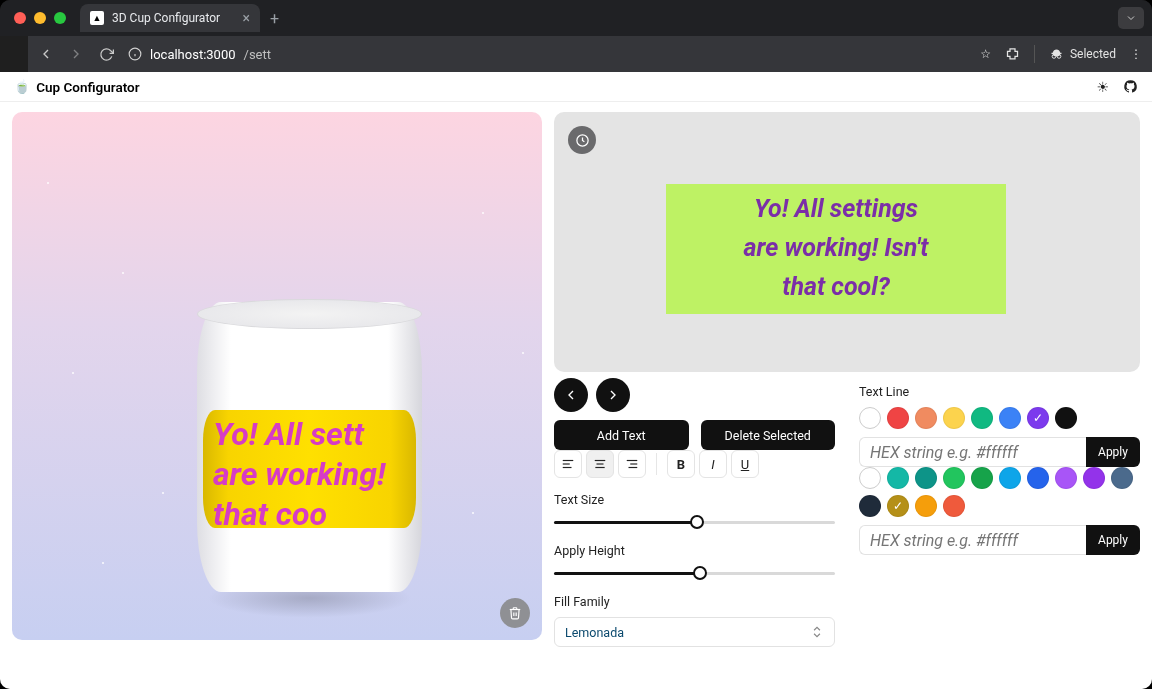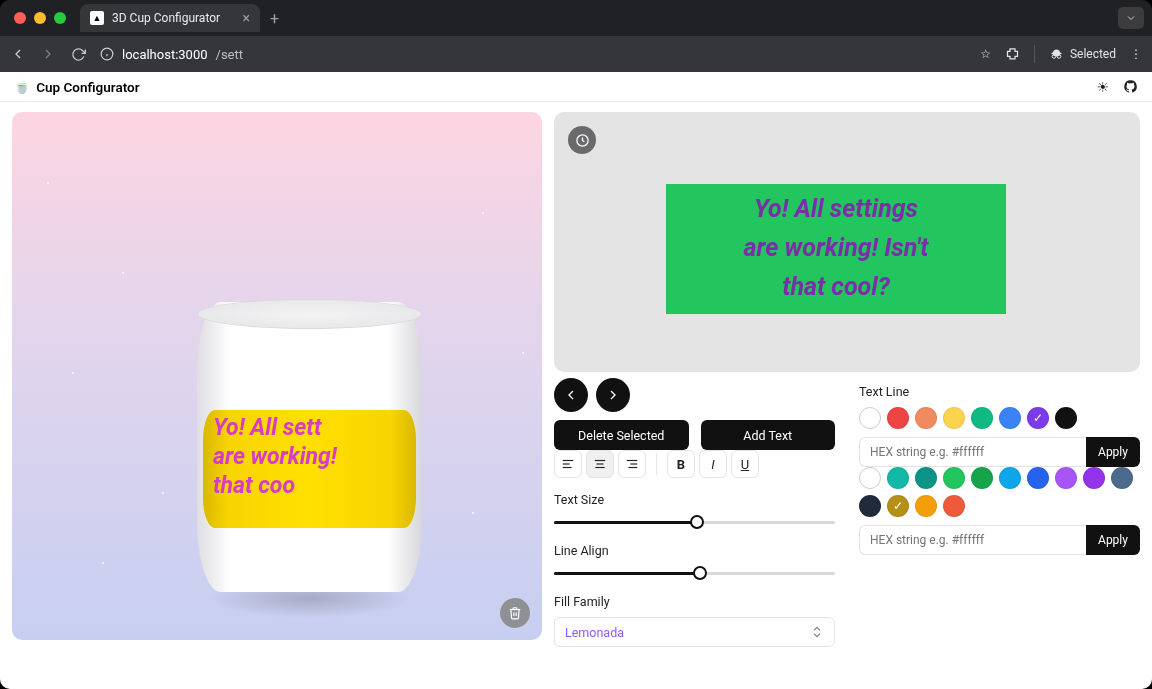--- a/index.html
+++ b/index.html
@@ -8,21 +8,21 @@
   .browser{width:1152px;height:689px;background:#1f1f1f;border-radius:10px;overflow:hidden;display:flex;flex-direction:column;}
   .tab-strip{height:36px;background:#202124;display:flex;align-items:center;padding:0 8px;}
   .traffic{display:flex;gap:8px;margin-right:14px;margin-left:6px;}
   .t-dot{width:12px;height:12px;border-radius:50%;}
   .t-red{background:#ff5f57;} .t-yel{background:#febc2e;} .t-grn{background:#28c840;}
   .tab{height:28px;background:#35363a;border-radius:8px 8px 0 0;display:flex;align-items:center;padding:0 10px;color:#e8eaed;font-size:12px;gap:8px;min-width:180px;}
   .tab .favicon{width:14px;height:14px;background:#fff;border-radius:2px;display:flex;align-items:center;justify-content:center;font-size:9px;color:#000;}
   .tab-close{color:#9aa0a6;font-size:14px;line-height:1;margin-left:auto;}
   .new-tab{color:#9aa0a6;margin-left:10px;font-size:16px;}
   .minimize{margin-left:auto;width:26px;height:22px;background:#3c3c3f;border-radius:5px;display:flex;align-items:center;justify-content:center;color:#ccc;}
-  .addr-bar{height:36px;background:#35363a;display:flex;align-items:center;padding:0 10px;gap:14px;color:#cfcfcf;}
+  .addr-bar{height:36px;background:#35363a;display:flex;align-items:center;padding:0 10px;gap:14px;color:#cfcfcf;margin-left:28px;}
   .addr-bar .ico{width:16px;height:16px;display:flex;align-items:center;justify-content:center;color:#c9c9c9;}
   .url-box{flex:0 0 auto;display:flex;align-items:center;gap:8px;font-size:13px;color:#cfcfcf;}
   .url-box .host{color:#fff;}
   .url-box .path{color:#bfbfbf;}
   .right-icons{margin-left:auto;display:flex;align-items:center;gap:14px;font-size:12px;color:#e3e3e3;}
   .divider-v{width:1px;height:18px;background:#555;}
   
   .page{flex:1;background:#fff;overflow:hidden;display:flex;flex-direction:column;}
   .appbar{height:30px;display:flex;align-items:center;padding:0 14px;border-bottom:1px solid #eee;}
   .appbar .logo{font-size:13px;margin-right:6px;}
@@ -30,50 +30,50 @@
   .appbar .right{margin-left:auto;display:flex;gap:14px;color:#222;font-size:14px;}
   .content{flex:1;display:flex;gap:12px;padding:10px 12px 12px 12px;}
   
   .preview{width:530px;height:528px;border-radius:10px;position:relative;background:linear-gradient(180deg,#fdd5e1 0%,#e3d5ec 40%,#c7cff1 100%);}
   .sparkle{position:absolute;width:2px;height:2px;background:#fff;border-radius:50%;opacity:.9;}
   .mug{position:absolute;left:185px;top:190px;width:225px;height:302px;}
   .mug-body{position:absolute;width:225px;height:290px;background:linear-gradient(90deg,#dedee3 0%,#ffffff 15%,#ffffff 50%,#ffffff 85%,#d6d6dc 100%);border-radius:24px/70px;}
   .mug-top{position:absolute;top:-3px;left:0;width:225px;height:30px;background:radial-gradient(ellipse at center,#f3f3f3 0%,#e4e4e8 100%);border-radius:50%;border:1px solid #00000010;}
   .mug-shadow{position:absolute;bottom:-14px;left:10px;width:205px;height:40px;background:radial-gradient(ellipse at center,rgba(0,0,0,.18),transparent 70%);border-radius:50%;}
   .label-wrap{position:absolute;top:108px;left:6px;width:213px;height:118px;overflow:hidden;border-radius:12px/30px;background:linear-gradient(90deg,#d9b800 0%,#f8d400 12%,#ffe000 50%,#f8d400 88%,#d9b800 100%);}
-  .label-text{position:absolute;left:10px;top:4px;width:300px;font-style:italic;font-weight:700;color:#d63cc5;font-size:23px;line-height:1.25;white-space:pre;}
+  .label-text{position:absolute;left:10px;top:4px;width:300px;font-style:italic;font-weight:700;color:#d63cc5;font-size:32px;line-height:1.25;white-space:pre;}
   .trash-fab{position:absolute;right:12px;bottom:12px;width:30px;height:30px;background:#8f9094;border-radius:50%;display:flex;align-items:center;justify-content:center;color:#fff;}
   
   .editor{flex:1;display:flex;flex-direction:column;}
   .canvas{height:260px;background:#e4e4e4;border-radius:10px;position:relative;}
   .history{position:absolute;left:14px;top:14px;width:28px;height:28px;border-radius:50%;background:#6a6a6c;display:flex;align-items:center;justify-content:center;color:#fff;}
-  .text-block{position:absolute;left:112px;top:72px;width:340px;background:#22c55e;padding:6px 28px 8px;text-align:center;}
+  .text-block{position:absolute;left:112px;top:72px;width:340px;background:#bef264;padding:6px 28px 8px;text-align:center;}
   .text-block .tb{font-weight:700;font-style:italic;font-size:25px;line-height:1.55;color:#7b2ea8;}
   .below{display:flex;gap:24px;margin-top:6px;}
   .col{flex:1;}
   .nav-arrows{display:flex;gap:8px;margin-bottom:8px;}
   .circle-btn{width:34px;height:34px;border-radius:50%;background:#111;color:#fff;display:flex;align-items:center;justify-content:center;border:none;}
   .action-row{display:flex;gap:12px;}
   .pill-btn{flex:1;height:30px;background:#111;color:#fff;border:none;border-radius:6px;font-size:12.5px;cursor:pointer;}
   .section-label{font-size:12.5px;color:#222;margin-top:14px;margin-bottom:8px;}
   .align-row{display:flex;align-items:center;gap:4px;}
   .sq-btn{width:28px;height:28px;border:1px solid #e4e4e4;border-radius:6px;background:#fff;display:flex;align-items:center;justify-content:center;font-size:13px;color:#222;}
   .sq-btn.active{background:#f0f0f0;}
   .mini-div{width:1px;height:22px;background:#e6e6e6;margin:0 6px;}
   .slider{position:relative;height:14px;margin-top:4px;}
   .track{position:absolute;top:6px;left:0;right:0;height:3px;background:#d9d9d9;border-radius:2px;}
   .track-fill{position:absolute;top:6px;left:0;height:3px;background:#111;border-radius:2px;}
   .thumb{position:absolute;top:0;width:14px;height:14px;border:2px solid #111;background:#fff;border-radius:50%;}
-  .select{height:30px;border:1px solid #e2e2e2;border-radius:6px;padding:0 10px;display:flex;align-items:center;justify-content:space-between;font-size:12.5px;color:#8b5cf6;}
+  .select{height:30px;border:1px solid #e2e2e2;border-radius:6px;padding:0 10px;display:flex;align-items:center;justify-content:space-between;font-size:12.5px;color:#0c4a6e;}
   .swatch-row{display:flex;flex-wrap:wrap;gap:6px;margin-bottom:8px;}
   .sw{width:22px;height:22px;border-radius:50%;position:relative;border:1px solid rgba(0,0,0,.05);cursor:pointer;}
   .sw.bordered{border:1px solid #ccc;}
   .sw.sel::after{content:"✓";position:absolute;inset:0;display:flex;align-items:center;justify-content:center;color:#fff;font-size:12px;}
   .hex-row{display:flex;}
-  .hex-row input{flex:1;height:30px;border:1px solid #e2e2e2;border-right:none;border-radius:6px 0 0 6px;padding:0 10px;font-size:12px;color:#555;}
+  .hex-row input{flex:1;height:30px;border:1px solid #e2e2e2;border-right:none;border-radius:6px 0 0 6px;padding:0 10px;font-size:16px;color:#555;font-style:italic;}
   .hex-row button{width:54px;border:none;background:#111;color:#fff;border-radius:0 6px 6px 0;font-size:12px;}
   svg{display:block;}
 </style>
 </head>
 <body>
 
 <div class="browser">
 
   <div class="tab-strip">
     <div class="traffic">
@@ -209,22 +209,22 @@
                     <polyline points="15 18 9 12 15 6"></polyline>
                   </svg>
                 </button>
               <button class="circle-btn">
                   <svg width="16" height="16" viewBox="0 0 24 24" fill="none" stroke="currentColor" stroke-width="2">
                     <polyline points="9 18 15 12 9 6"></polyline>
                   </svg>
                 </button>
             </div>
             <div class="action-row">
+              <button class="pill-btn">Add Text</button>
               <button class="pill-btn">Delete Selected</button>
-              <button class="pill-btn">Add Text</button>
             </div>
 
             <div class="align-row">
               <div class="sq-btn">
                   <svg width="14" height="14" viewBox="0 0 24 24" stroke="currentColor" stroke-width="2">
                     <line x1="3" y1="6" x2="21" y2="6"></line>
                     <line x1="3" y1="12" x2="15" y2="12"></line>
                     <line x1="3" y1="18" x2="18" y2="18"></line>
                   </svg>
                 </div>
@@ -254,21 +254,21 @@
                 </div>
             </div>
 
             <div class="section-label">Text Size</div>
             <div class="slider">
               <div class="track"></div>
                 <div class="track-fill" style="width:51%"></div>
                 <div class="thumb" style="left:calc(51% - 7px)"></div>
             </div>
 
-            <div class="section-label">Line Align</div>
+            <div class="section-label">Apply Height</div>
             <div class="slider">
               <div class="track"></div>
                 <div class="track-fill" style="width:52%"></div>
                 <div class="thumb" style="left:calc(52% - 7px)"></div>
             </div>
 
             <div class="section-label">Fill Family</div>
             <div class="select">
               <span>Lemonada</span>
               <svg width="14" height="14" viewBox="0 0 24 24" stroke="#888" stroke-width="2" fill="none">

